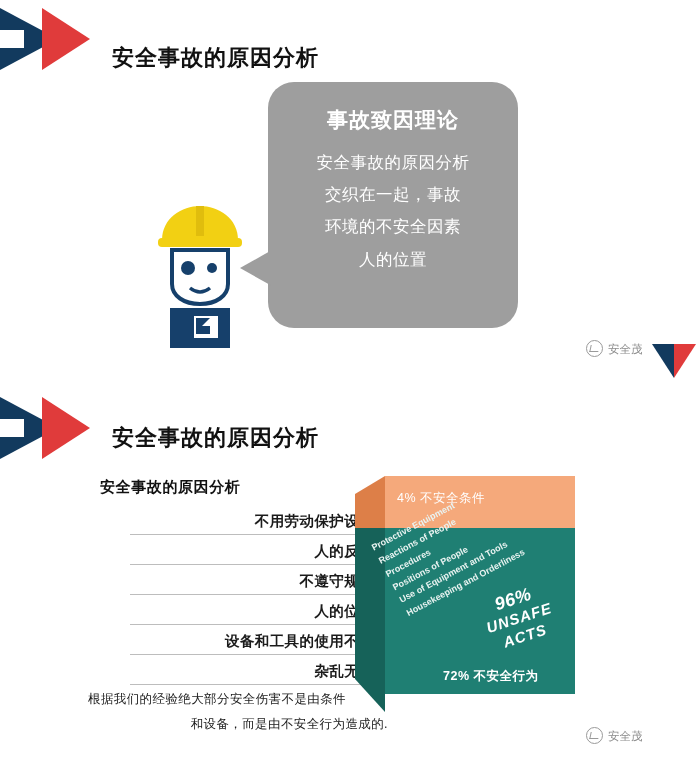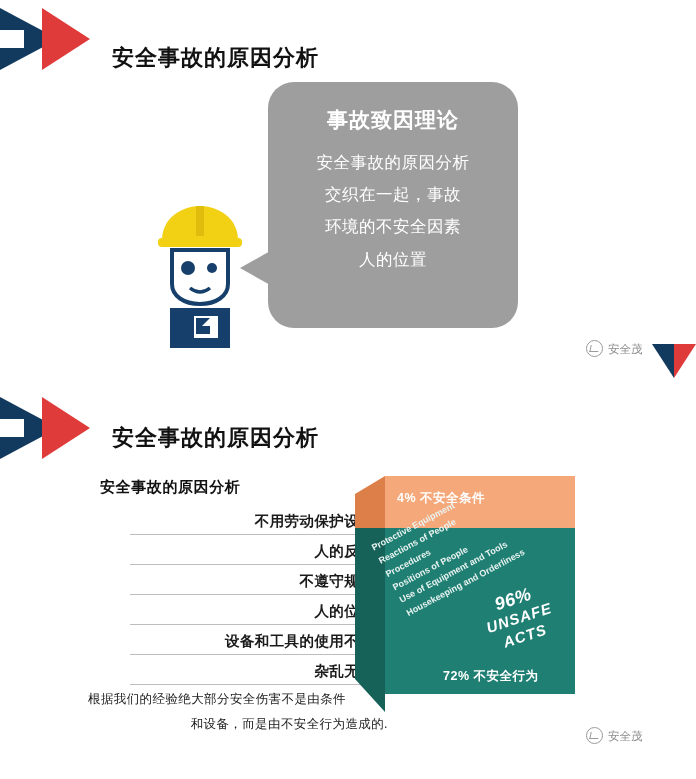--- a/index.html
+++ b/index.html
@@ -223,21 +223,21 @@
     width: 30px;
     height: 184px;
     background: #166259;
     clip-path: polygon(0 0, 100% 0, 100% 100%, 0 82%);
   }
   .blk-top-label {
     position: absolute;
     left: 42px;
     top: 14px;
     font-size: 12.5px;
-    font-weight: bold;
+    font-weight: normal;
     color: #ffffff;
     letter-spacing: 0.5px;
   }
   .blk-top-en {
     position: absolute;
     left: 110px;
     top: 14px;
     font-size: 9px;
     font-weight: bold;
     color: #ffffff;

